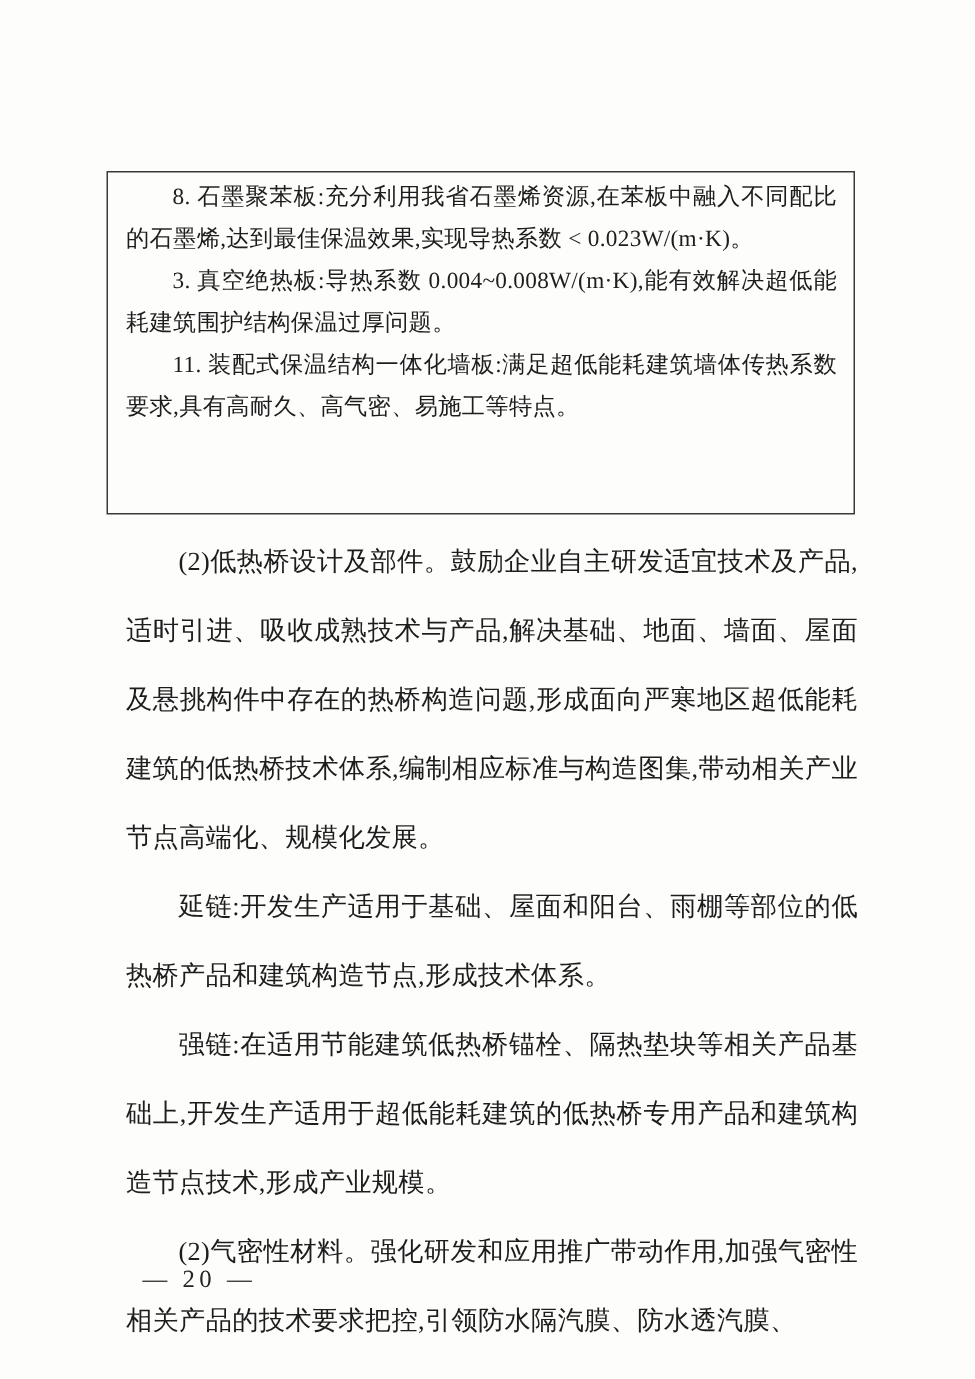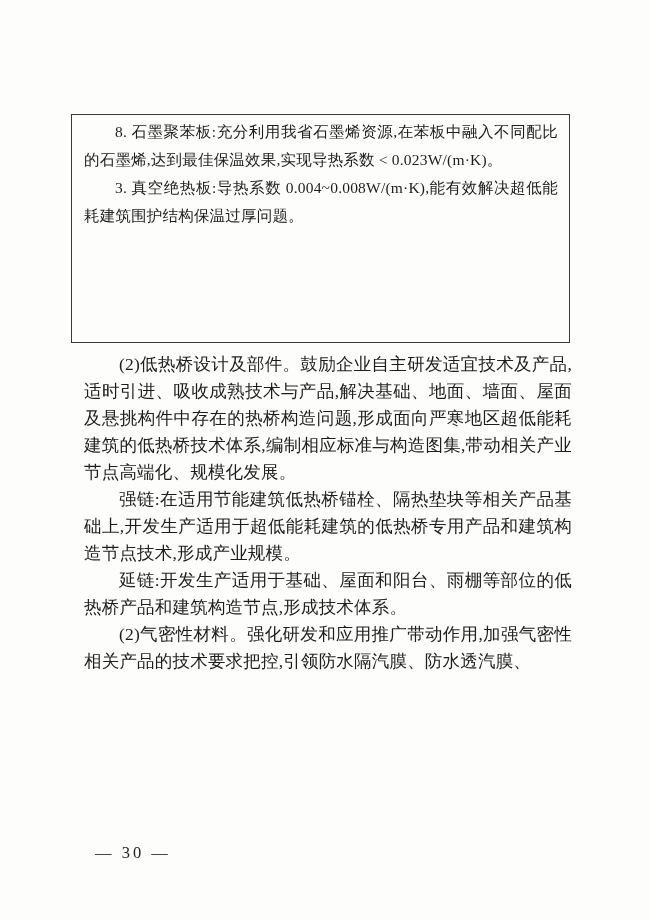--- a/index.html
+++ b/index.html
@@ -39,21 +39,21 @@
   .body-text {
     position: absolute;
     left: 84px;
     top: 351px;
     width: 488px;
   }
   .body-text p {
     margin: 0;
     text-indent: 2em;
     font-size: 17.5px;
-    line-height: 27px;
+    line-height: 46px;
     text-align: justify;
     text-justify: inter-character;
     letter-spacing: 0.2px;
   }
   .page-footer {
     position: absolute;
     left: 95px;
     top: 843px;
     font-size: 16.5px;
     letter-spacing: 3px;
@@ -61,24 +61,25 @@
   }
 </style>
 </head>
 <body>
 
 <div class="page">
 
   <div class="callout-box">
     <p>8. 石墨聚苯板:充分利用我省石墨烯资源,在苯板中融入不同配比的石墨烯,达到最佳保温效果,实现导热系数 &lt; 0.023W/(m·K)。</p>
     <p>3. 真空绝热板:导热系数 0.004~0.008W/(m·K),能有效解决超低能耗建筑围护结构保温过厚问题。</p>
+    <p>11. 装配式保温结构一体化墙板:满足超低能耗建筑墙体传热系数要求,具有高耐久、高气密、易施工等特点。</p>
   </div>
 
   <div class="body-text">
     <p>(2)低热桥设计及部件。鼓励企业自主研发适宜技术及产品,适时引进、吸收成熟技术与产品,解决基础、地面、墙面、屋面及悬挑构件中存在的热桥构造问题,形成面向严寒地区超低能耗建筑的低热桥技术体系,编制相应标准与构造图集,带动相关产业节点高端化、规模化发展。</p>
+    <p>延链:开发生产适用于基础、屋面和阳台、雨棚等部位的低热桥产品和建筑构造节点,形成技术体系。</p>
     <p>强链:在适用节能建筑低热桥锚栓、隔热垫块等相关产品基础上,开发生产适用于超低能耗建筑的低热桥专用产品和建筑构造节点技术,形成产业规模。</p>
-    <p>延链:开发生产适用于基础、屋面和阳台、雨棚等部位的低热桥产品和建筑构造节点,形成技术体系。</p>
     <p>(2)气密性材料。强化研发和应用推广带动作用,加强气密性相关产品的技术要求把控,引领防水隔汽膜、防水透汽膜、</p>
   </div>
 
-  <div class="page-footer">— 30 —</div>
+  <div class="page-footer">— 20 —</div>
 
 </div>
 
 </body></html>

